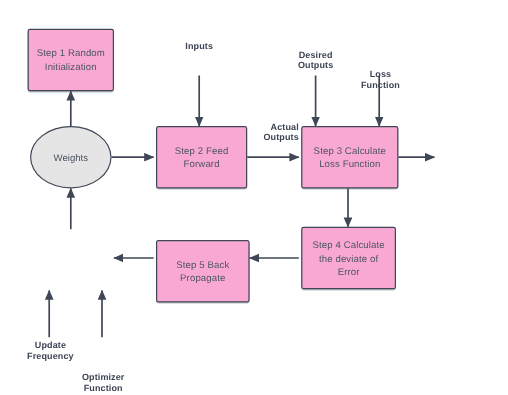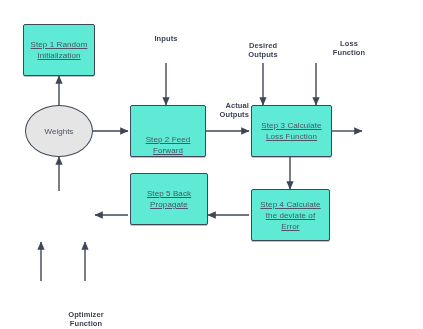--- a/index.html
+++ b/index.html
@@ -19,33 +19,32 @@
     position: absolute;
     left: 0;
     top: 0;
     width: 423px;
     height: 329px;
     pointer-events: none;
   }
   .node {
     position: absolute;
     box-sizing: border-box;
-    background: #5eead4;
+    background: #f9a8d4;
     border: 1px solid #3f4756;
     border-radius: 2px;
     display: flex;
     align-items: center;
     justify-content: center;
     text-align: center;
     color: #4c5565;
     font-size: 8px;
     line-height: 11px;
     letter-spacing: 0.1px;
     box-shadow: 0 1px 0 rgba(63,71,86,0.35);
-    text-decoration: underline;
   }
   .node .txt {
     padding: 0 4px;
     white-space: pre-line;
   }
   .ellipse {
     position: absolute;
     box-sizing: border-box;
     background: #e5e5e5;
     border: 1px solid #3f4756;
@@ -112,51 +111,53 @@
 
   <div class="node" style="left:23px; top:24px; width:72px; height:52px;">
     <span class="txt">Step 1 Random
 Initialization</span>
   </div>
 
   <div class="ellipse" style="left:25px; top:105px; width:68px; height:52px;">
     <span class="txt">Weights</span>
   </div>
 
-  <div class="node" style="left:130px; top:105px; width:76px; height:52px;align-items:flex-end;">
+  <div class="node" style="left:130px; top:105px; width:76px; height:52px;">
     <span class="txt">Step 2 Feed
 Forward</span>
   </div>
 
   <div class="node" style="left:251px; top:105px; width:81px; height:52px;">
     <span class="txt">Step 3 Calculate
 Loss Function</span>
   </div>
 
   <div class="node" style="left:251px; top:189px; width:79px; height:52px;">
     <span class="txt">Step 4 Calculate
 the deviate of
 Error</span>
   </div>
 
-  <div class="node" style="left:130px; top:173px; width:78px; height:52px;">
+  <div class="node" style="left:130px; top:200px; width:78px; height:52px;">
     <span class="txt">Step 5 Back
 Propagate</span>
   </div>
 
 
   <div class="tag" style="left:146px; top:34px; width:40px;">Inputs</div>
 
   <div class="tag" style="left:241px; top:41px; width:44px;">Desired
 Outputs</div>
 
-  <div class="tag" style="left:295px; top:39px; width:44px;margin-left:32px;">Loss
+  <div class="tag" style="left:295px; top:57px; width:44px;">Loss
 Function</div>
 
   <div class="tag" style="left:207px; top:101px; width:42px;text-align:right;">Actual
 Outputs</div>
 
 
+  <div class="tag" style="left:21px; top:283px; width:42px;">Update
+Frequency</div>
 
   <div class="tag" style="left:64px; top:283px; width:44px;margin-top:27px;">Optimizer
 Function</div>
 
 </div>
 
 </body></html>

